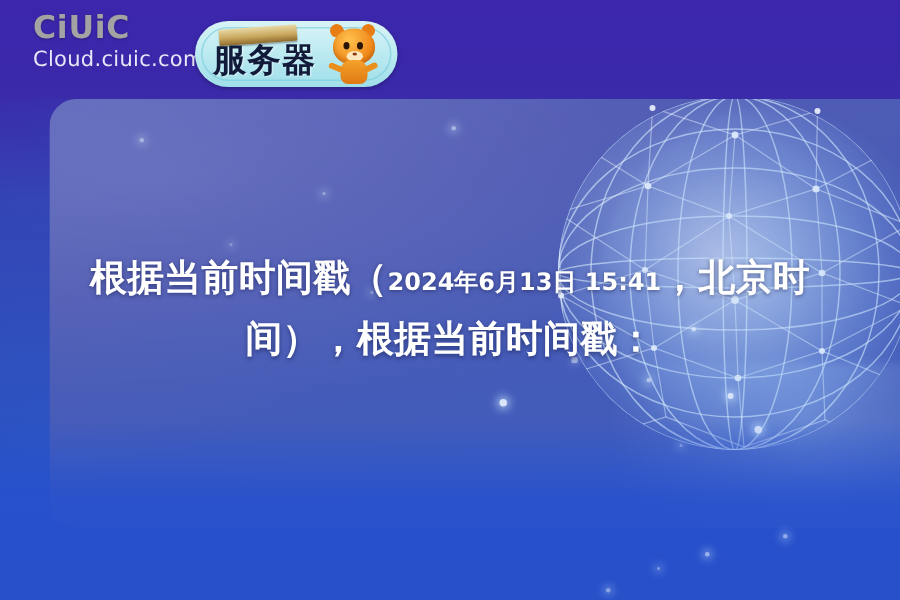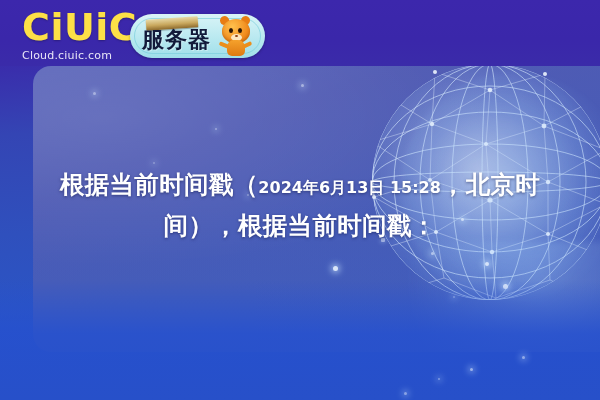--- a/index.html
+++ b/index.html
@@ -55,26 +55,26 @@
     filter:blur(3px);
   }
 
   
   .particle{position:absolute;border-radius:50%;background:#eaf4ff;box-shadow:0 0 6px 2px rgba(200,228,255,.75);}
   .particle.sq{border-radius:1px;box-shadow:0 0 4px 1px rgba(190,220,255,.6);}
 
   
   .logo{position:absolute;left:22px;top:8px;}
   .logo-word{
-    font-size:38px;font-weight:700;letter-spacing:.5px;color:#fde047;
+    font-size:21px;font-weight:700;letter-spacing:.5px;color:#a3a3a3;
     line-height:1;text-shadow:0 1px 2px rgba(0,0,0,.25);
     font-family:"DejaVu Sans","Liberation Sans",sans-serif;
   }
   .logo-sub{
-    margin-top:3px;font-size:11px;color:#e9e6f7;letter-spacing:.2px;
+    margin-top:3px;font-size:14px;color:#e9e6f7;letter-spacing:.2px;
     font-family:"DejaVu Sans","Liberation Sans",sans-serif;
   }
 
   
   .badge{
     position:absolute;left:130px;top:14px;width:135px;height:44px;
     border-radius:22px;
     background:linear-gradient(180deg,#d9f4f7 0%,#bdeaf1 48%,#9fdfe9 100%);
     box-shadow:0 1px 3px rgba(0,0,0,.28);
     overflow:hidden;
@@ -240,16 +240,16 @@
         <div class="m-eye r"></div>
       <div class="m-snout"></div>
         <div class="m-nose"></div>
       <div class="m-body"></div>
       <div class="m-arm l"></div>
         <div class="m-arm r"></div>
     </div>
   </div>
 
   <div class="headline">
-    <span>根据当前时间戳（</span><span class="ts">2024年6月13日</span><span class="ts">&nbsp;</span><span class="ts">15:28</span><span>，</span><span>北京时间</span><span>），根据当前时间戳：</span>
+    <span>根据当前时间戳（</span><span class="ts">2024年6月13日</span><span class="ts">&nbsp;</span><span class="ts">15:41</span><span>，</span><span>北京时间</span><span>），根据当前时间戳：</span>
   </div>
 
 </div>
 
 </body></html>

